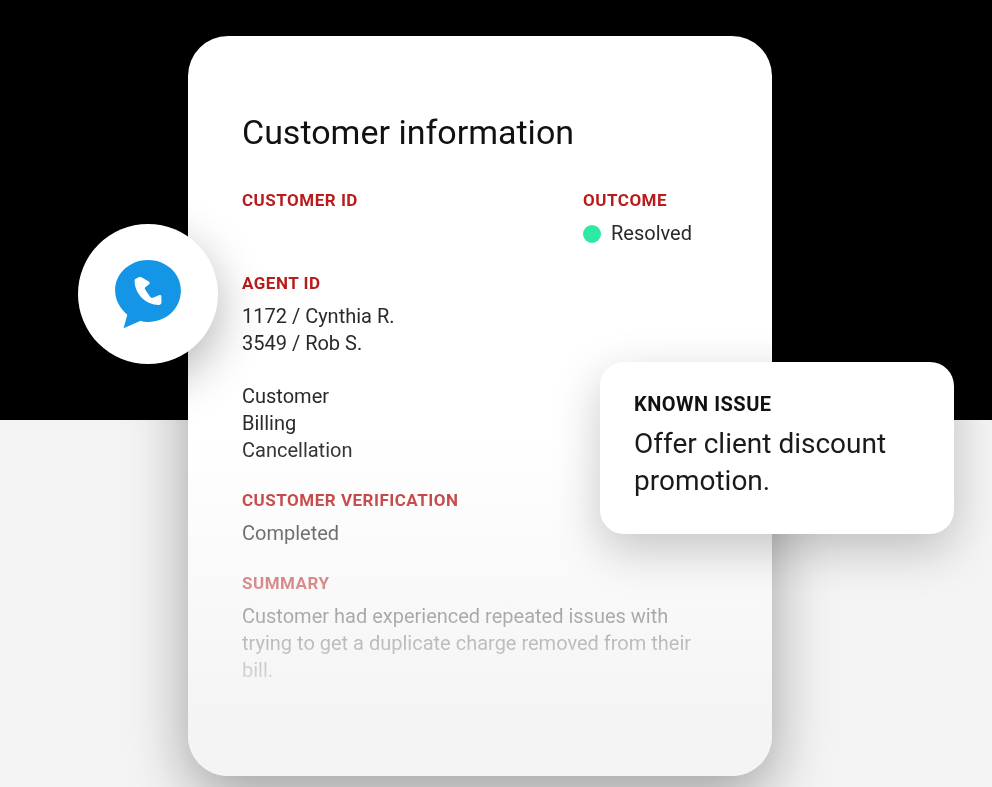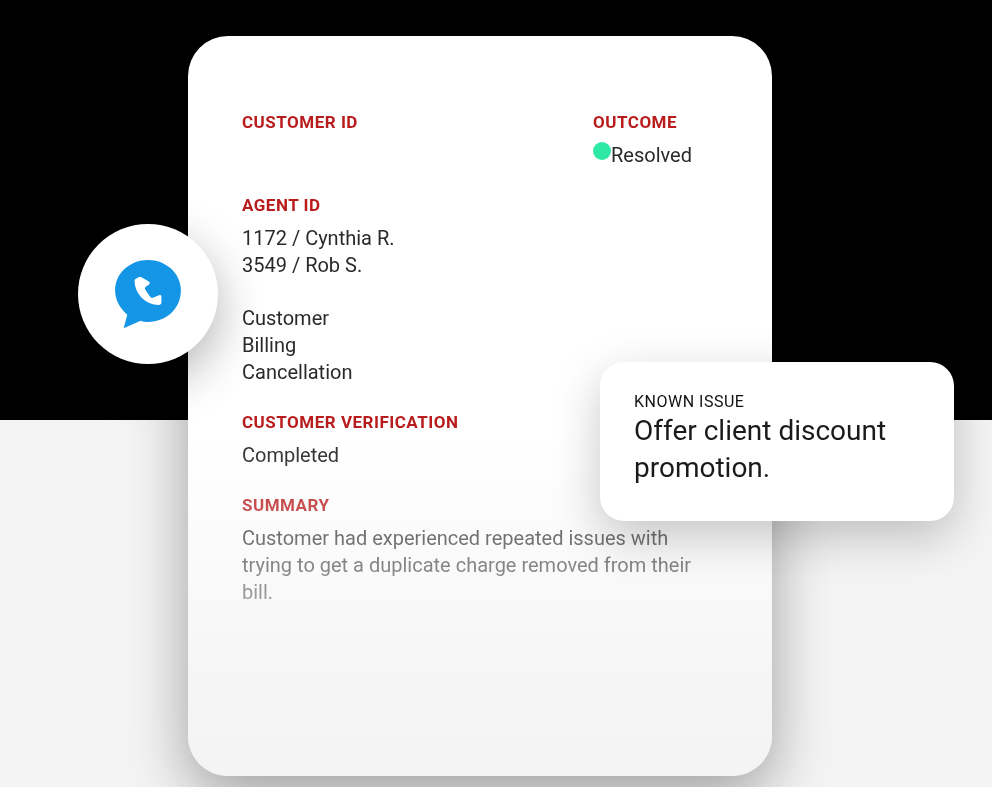--- a/index.html
+++ b/index.html
@@ -65,21 +65,22 @@
       text-transform: uppercase;
     }
     .field-value {
       font-size: 20px;
       font-weight: 400;
       color: #2a2a2a;
       line-height: 1.35;
     }
     .outcome-row {
       display: flex;
-      gap: 0;
+      align-items: center;
+      gap: 10px;
     }
     .status-dot {
       width: 18px;
       height: 18px;
       border-radius: 50%;
       background: #2ee8a5;
     }
     .phone-badge {
       position: absolute;
       top: 224px;
@@ -106,25 +107,25 @@
       position: absolute;
       top: 362px;
       left: 600px;
       width: 354px;
       background: #fff;
       border-radius: 24px;
       box-shadow: 0 16px 48px rgba(0,0,0,0.22);
       padding: 30px 34px 34px;
     }
     .known-issue-label {
-      font-size: 16px;
-      font-weight: 400;
+      font-size: 20px;
+      font-weight: 700;
       letter-spacing: 0.5px;
       color: #111;
-      margin-bottom: 2px;
+      margin-bottom: 10px;
     }
     .known-issue-text {
       font-size: 28px;
       font-weight: 400;
       color: #1a1a1a;
       line-height: 1.32;
     }
     .bottom-fade {
       position: absolute;
       left: 0;
@@ -136,20 +137,21 @@
       pointer-events: none;
     }
   </style>
 </head>
 <body>
 
 <div class="top-black"></div>
 <div class="bottom-gray"></div>
 
 <div class="card">
+  <div class="card-title">Customer information</div>
 
   <div class="row">
     <div class="field">
       <div class="field-label">CUSTOMER ID</div>
     </div>
     <div class="field" style="padding-right:26px;">
       <div class="field-label">OUTCOME</div>
       <div class="outcome-row">
         <div class="status-dot"></div>
         <div class="field-value">Resolved</div>

